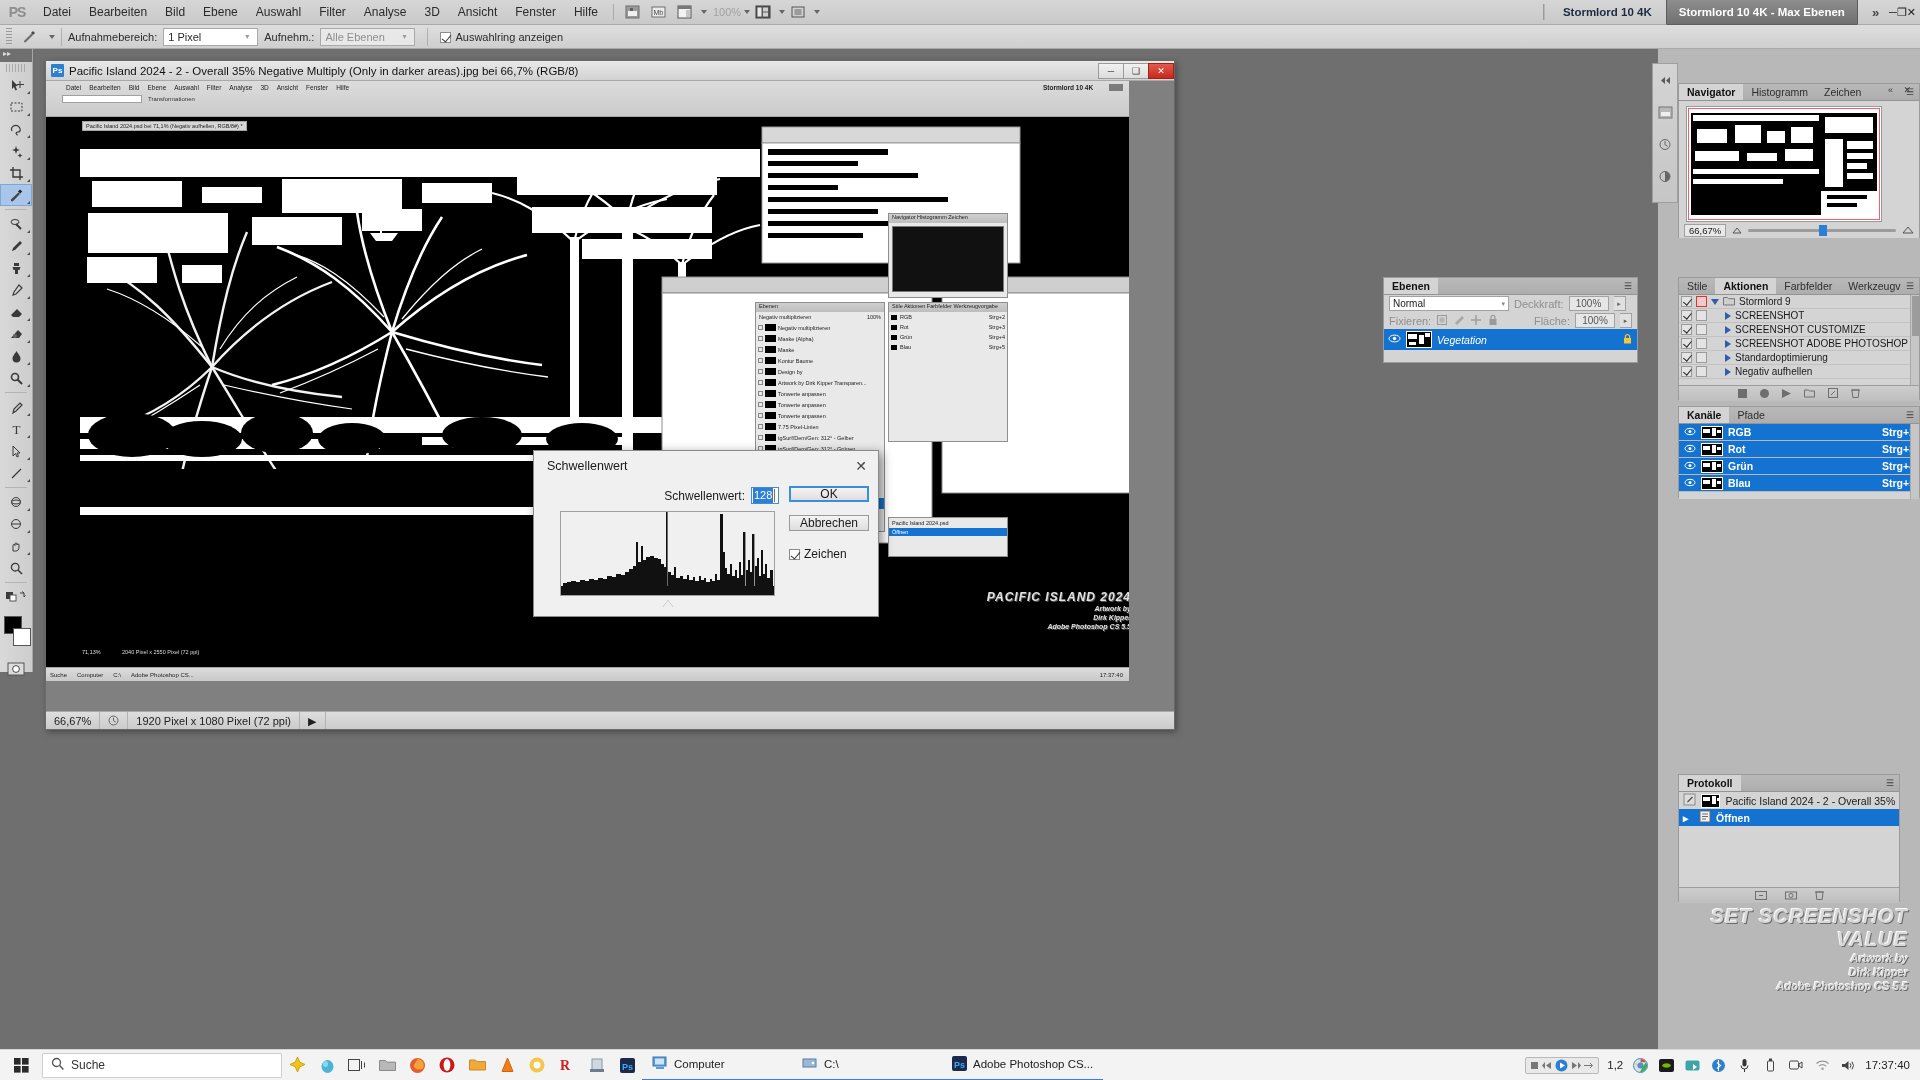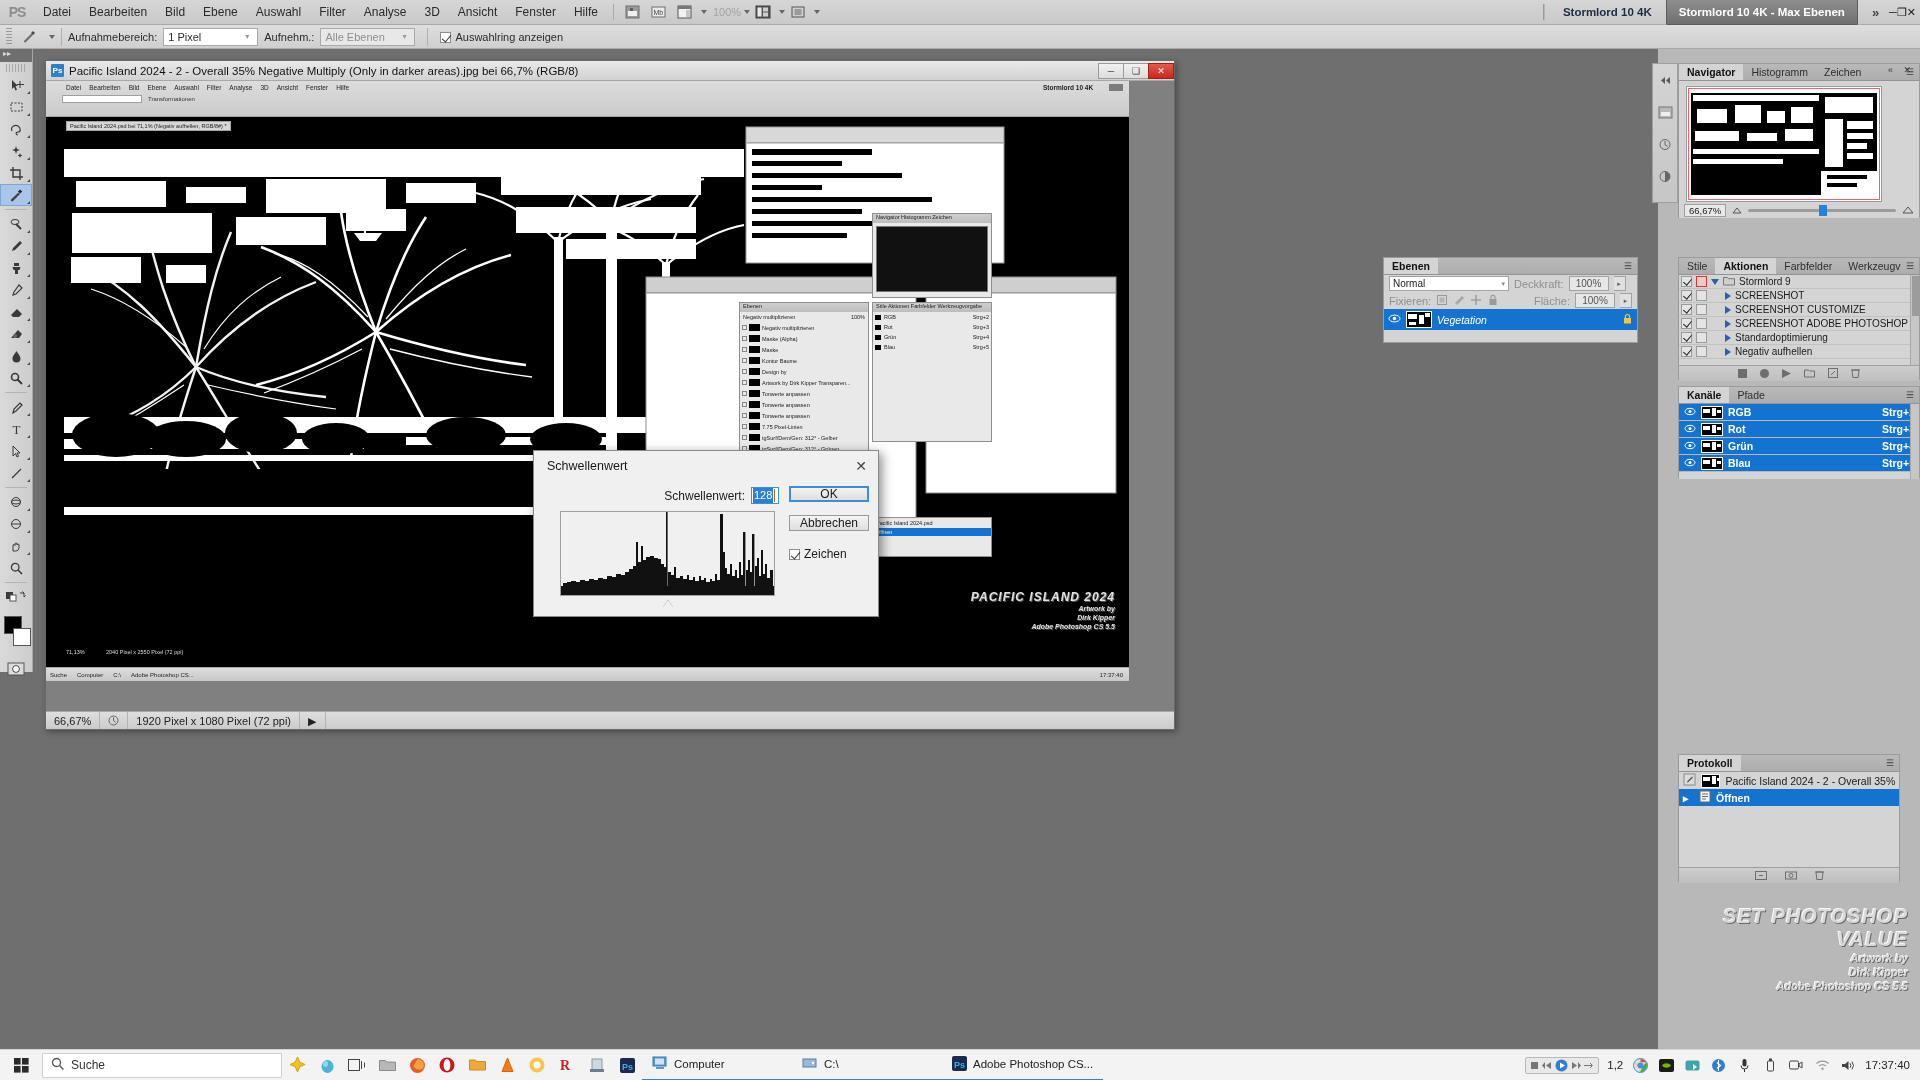--- a/index.html
+++ b/index.html
@@ -101,21 +101,21 @@
   }
   .ds-cell{ padding:0 8px; border-right:1px solid #b2b2b2; height:18px; line-height:18px;}
 
   
   .inner{ position:absolute; left:0;top:0; width:1083px; height:600px; overflow:hidden; background:#000;}
   .inner-top{ height:36px; background:linear-gradient(#dcdcdc,#cbcbcb); border-bottom:1px solid #a5a5a5;
               font-size:6px; color:#333; position:relative;}
   .inner-menu{ display:flex; gap:8px; padding:3px 6px 0 20px; font-size:6.5px; color:#222;}
   .inner-opt{ display:flex; gap:6px; padding:4px 6px 0 16px; font-size:6px; color:#333; align-items:center;}
   .mini-box{ border:1px solid #a0a0a0; background:#fff; height:8px; width:54px; }
-  .inner-img{ position:absolute; left:0; top:36px; width:1083px; height:564px; background:#000;}
+  .inner-img{ position:absolute; left:16px; top:36px; width:1083px; height:564px; background:#000;}
   .inner-bar{ position:absolute; left:0; bottom:0; width:100%; height:14px;
               background:linear-gradient(#dcdcdc,#c9c9c9); border-top:1px solid #a7a7a7;
               font-size:6px; color:#222; display:flex; align-items:center; padding-left:4px; gap:10px;}
 
   
   .dlg{
     position:absolute; left:533px; top:450px; width:346px; height:167px;
     background:#f0f0f0; border:1px solid #8a8a8a; box-shadow:3px 3px 10px rgba(0,0,0,.45);
     font-size:12px; color:#1a1a1a;
   }
@@ -142,21 +142,21 @@
   }
   .dbtn.ok{ top:5px; border:2px solid #3c8ddc; }
   .dbtn.cancel{ top:34px; }
   .dlg-ck{ position:absolute; left:255px; top:66px; display:flex; align-items:center; font-size:12px;}
 
   
   .dock{ position:absolute; right:0; top:49px; width:262px; bottom:31px; background:#b8b8b8;}
   .dock-strip{ position:absolute; left:0; top:0; width:26px; height:140px;
      background:linear-gradient(#d4d4d4,#c6c6c6); border:1px solid #9f9f9f;}
   .ds-ic{ height:32px; display:flex;align-items:center;justify-content:center;}
-  .panel{ position:absolute; background:#d4d4d4; border:1px solid #9b9b9b; }
+  .panel{ position:absolute; background:#d4d4d4; border:1px solid #9b9b9b;margin-top:20px; }
   .ptabs{ height:17px; background:linear-gradient(#b9b9b9,#adadad); display:flex; align-items:stretch;
           border-bottom:1px solid #949494;}
   .ptab{ padding:0 8px; font-size:10.5px; color:#2e2e2e; display:flex;align-items:center;}
   .ptab.act{ background:#d4d4d4; color:#111; font-weight:bold;}
   .pmenu{ margin-left:auto; padding:0 5px; display:flex;align-items:center; font-size:9px; color:#3a3a3a;}
   .pbody{ background:#d4d4d4; position:relative;}
   .panel-hdr-x{ position:absolute; right:3px; top:1px; font-size:9px; color:#3a3a3a;}
 
   
   .nav-thumb{ position:absolute; left:7px; top:5px; width:196px; height:116px; background:#fff;
@@ -1290,21 +1290,21 @@
               </svg></span>
           <span><svg width="9" height="10">
                 <path d="M1 2h7l-.8 7.5H1.8z" fill="none" stroke="#6e6e6e"></path>
                 <path d="M0 2h9" stroke="#6e6e6e"></path>
               </svg></span>
         </div>
       </div>
     </div>
 
     <div class="wm">
-      <div class="big">SET PHOTOSHOP VALUE</div>
+      <div class="big">SET SCREENSHOT VALUE</div>
       <div class="sm">Artwork by</div>
       <div class="sm">Dirk Kipper</div>
       <div class="sm">Adobe Photoshop CS 5.5</div>
     </div>
   </div>
 
   <div class="taskbar">
     <div class="tb-start">
       <svg width="15" height="15">
           <rect x="0" y="0" width="6.6" height="6.6" fill="#2a2a2a"></rect>

